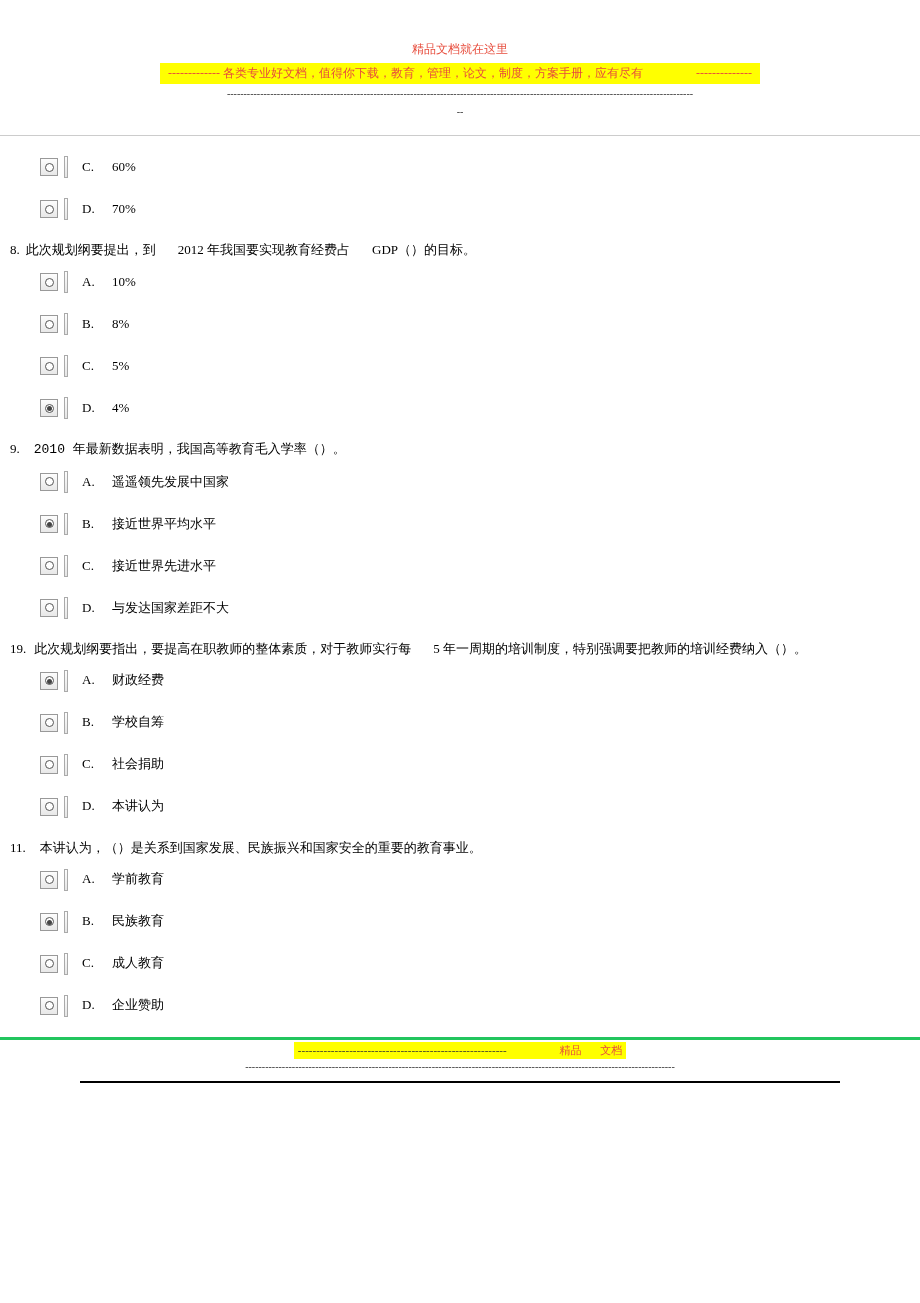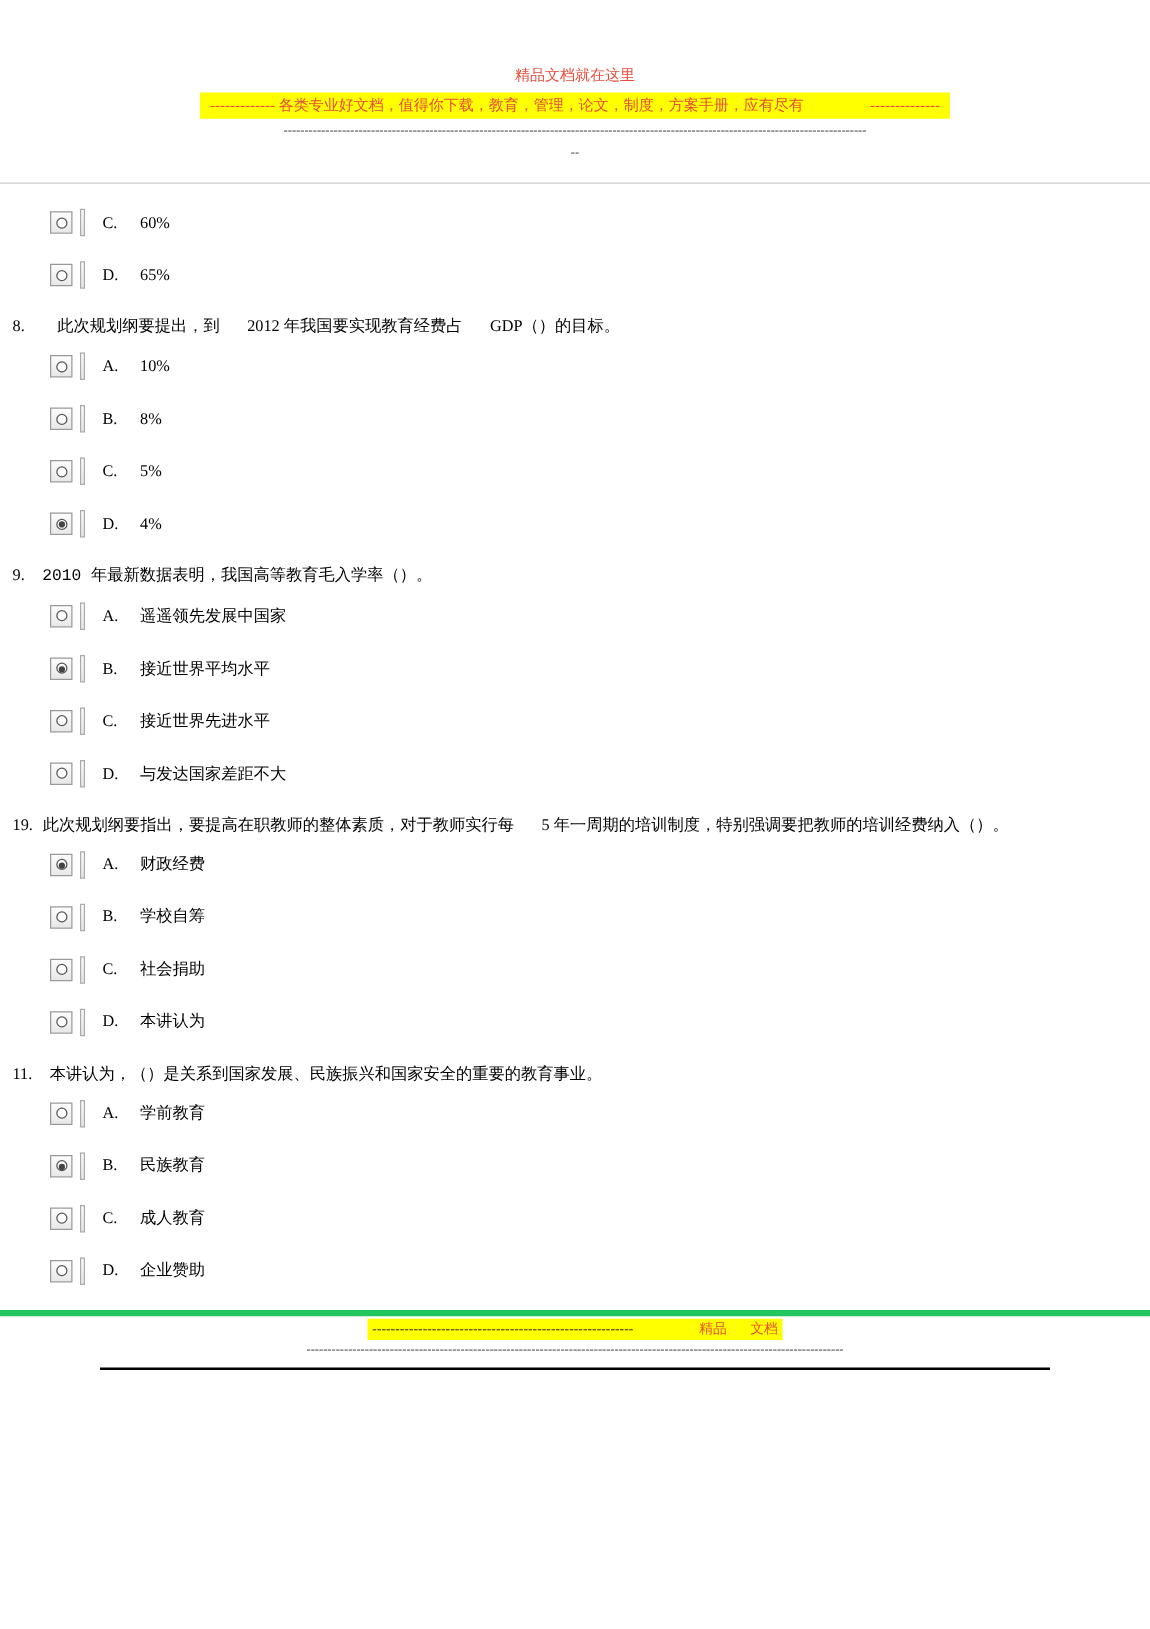--- a/index.html
+++ b/index.html
@@ -10,21 +10,21 @@
     body {
       font-family: SimSun, "宋体", serif;
       background: #fff;
       width: 920px;
       color: #000;
       font-size: 13px;
       line-height: 1.6;
     }
     .header {
       text-align: center;
-      padding-top: 50px;
+      padding-top: 39px;
     }
     .header-title {
       color: #e74c3c;
       font-size: 12px;
       display: inline-block;
       margin-bottom: 4px;
     }
     .header-sub {
       background: #ffff00;
       color: #e74c3c;
@@ -108,21 +108,21 @@
       background: linear-gradient(#fdfdfd, #e5e5e5);
       margin-right: 14px;
     }
     .opt-letter {
       min-width: 30px;
     }
     .opt-text {
     }
     .footer {
       margin-top: 5px;
-      border-top: 5px solid #22c55e;
+      border-top: 3px solid #22c55e;
       padding-top: 2px;
     }
     .footer-bar {
       text-align: center;
       font-size: 11px;
       margin: 0 auto;
       width: 620px;
     }
     .footer-highlight {
       background: #ffff00;
@@ -172,27 +172,27 @@
         <div class="radio-bar"></div>
         <span class="opt-letter">C.</span>
         <span class="opt-text">60%</span>
       </div>
       <div class="option">
         <div class="radio-widget">
           <div class="radio-circle"></div>
         </div>
         <div class="radio-bar"></div>
         <span class="opt-letter">D.</span>
-        <span class="opt-text">65%</span>
+        <span class="opt-text">70%</span>
       </div>
     </div>
 
   <div id="questions-container">
       <div class="question">
-        <div class="q-text"><span class="q-num">8.</span><span class="q-stem" style="margin-left: 26px;">此次规划纲要提出，到</span><span class="q-stem" style="margin-left: 22px;">2012 年我国要实现教育经费占</span><span class="q-stem" style="margin-left: 22px;">GDP（）的目标。</span></div>
+        <div class="q-text"><span class="q-num">8.</span><span class="q-stem" style="margin-left: 6px;">此次规划纲要提出，到</span><span class="q-stem" style="margin-left: 22px;">2012 年我国要实现教育经费占</span><span class="q-stem" style="margin-left: 22px;">GDP（）的目标。</span></div>
         <div class="option">
           <div class="radio-widget">
             <div class="radio-circle"></div>
           </div>
           <div class="radio-bar"></div>
           <span class="opt-letter">A.</span>
           <span class="opt-text">10%</span>
         </div>
         <div class="option">
           <div class="radio-widget">

